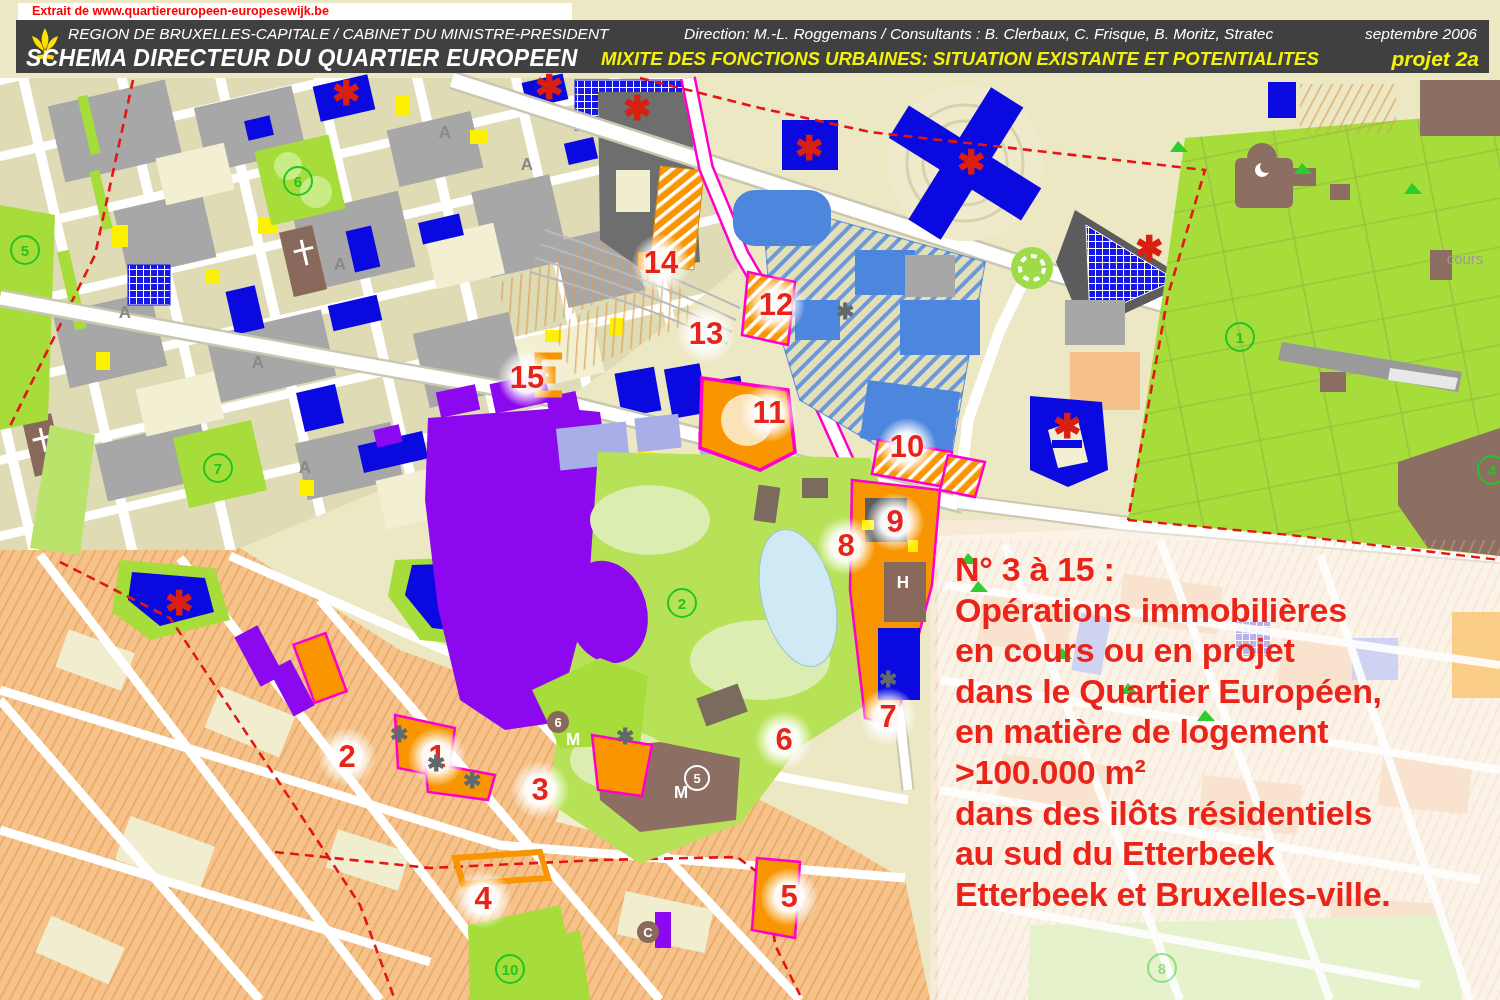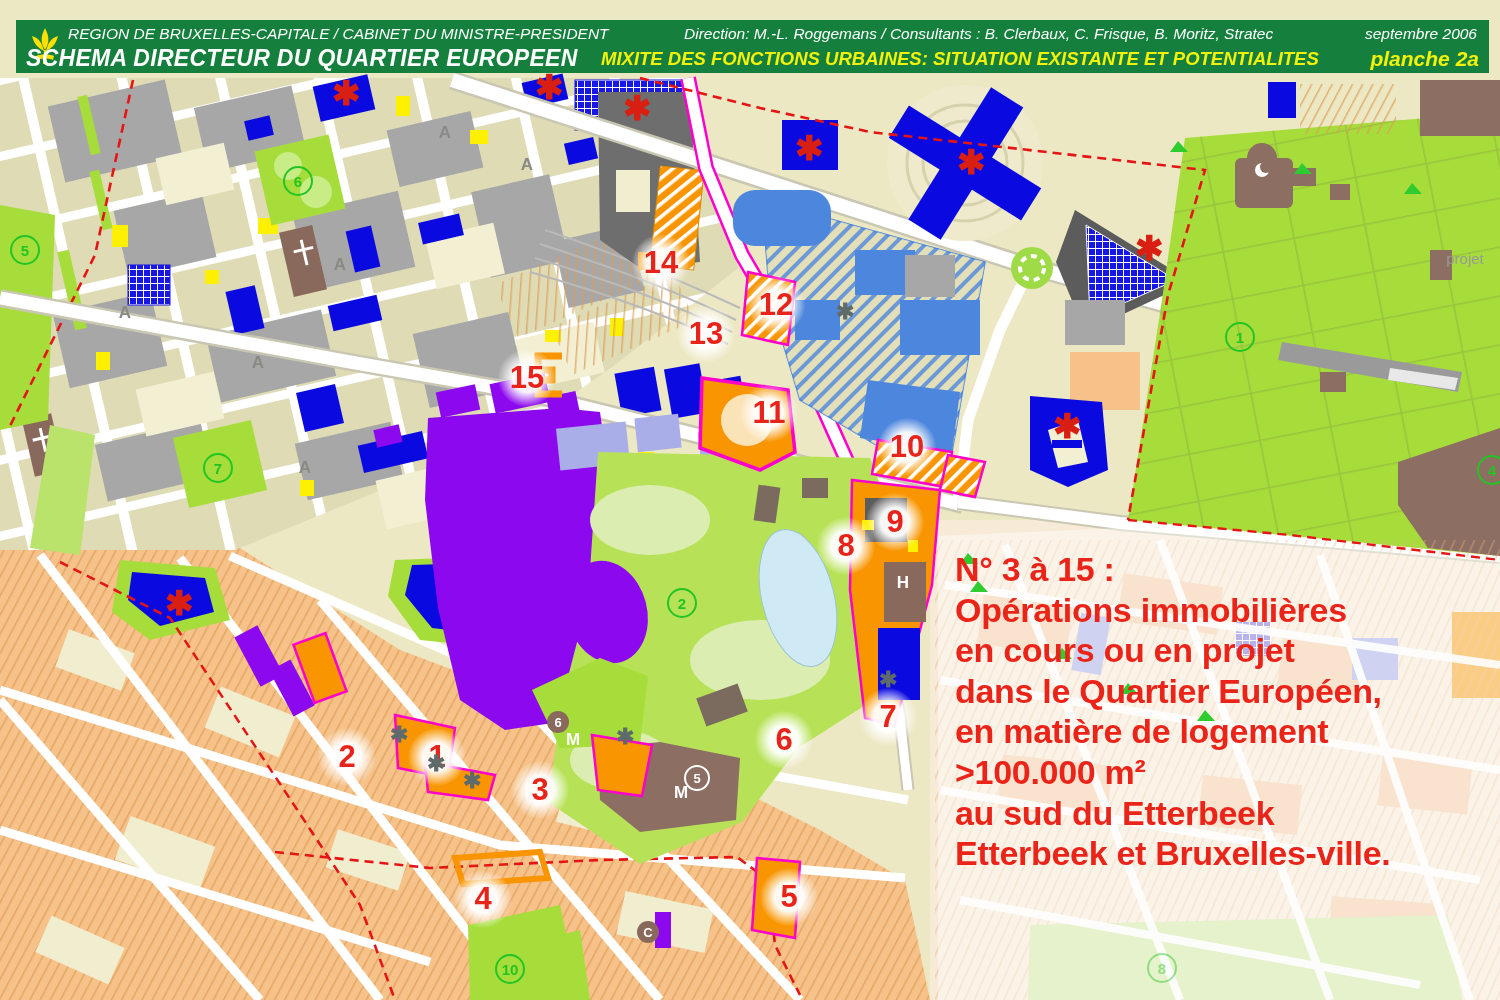--- a/index.html
+++ b/index.html
@@ -3,21 +3,21 @@
 <meta charset="utf-8">
 <style>
   html,body{margin:0;padding:0;background:#ffffff;}
   #stage{position:relative;width:1500px;height:1000px;overflow:hidden;
          font-family:"Liberation Sans",sans-serif;background:#ece8c4;}
   #map{position:absolute;left:0;top:0;}
   
   #extract{position:absolute;left:18px;top:3px;width:540px;height:17px;background:#ffffff;
            color:#ff0000;font-size:12.5px;font-weight:bold;line-height:17px;padding-left:14px;
            white-space:nowrap;z-index:40;}
-  #band{position:absolute;left:16px;top:20px;width:1473px;height:53px;background:#15803d;z-index:40;
+  #band{position:absolute;left:16px;top:20px;width:1473px;height:53px;background:#404040;z-index:40;
         color:#ffffff;font-style:italic;}
   #band .r1{position:absolute;top:3px;height:22px;line-height:22px;font-size:15.5px;white-space:nowrap;}
   #t-region{left:52px;}
   #t-direction{left:668px;}
   #t-date{right:12px;}
   #band .r2{position:absolute;top:25px;height:27px;line-height:27px;font-weight:bold;white-space:nowrap;}
   #t-schema{left:10px;font-size:23px;letter-spacing:.3px;}
   #t-mixite{left:585px;font-size:18.5px;color:#f2f20a;}
   #t-planche{right:10px;font-size:21px;color:#f2f20a;}
   #logo{position:absolute;left:12px;top:6px;}
@@ -436,43 +436,45 @@
       <div class="letter" style="left: 125px; top: 313px;">A</div>
       <div class="letter" style="left: 258px; top: 363px;">A</div>
       <div class="letter" style="left: 340px; top: 265px;">A</div>
       <div class="letter" style="left: 305px; top: 468px;">A</div>
       <div class="letter white" style="left: 573px; top: 740px;">M</div>
       <div class="letter white" style="left: 681px; top: 793px;">M</div>
       <div class="letter white" style="left: 903px; top: 583px;">H</div>
       <div class="cletter brown" style="left: 558px; top: 722px;">6</div>
       <div class="cletter brown" style="left: 648px; top: 932px;">C</div>
       <div class="cletter outline" style="left: 697px; top: 778px;">5</div>
-      <div class="alabel" style="left: 1465px; top: 258px;">projet</div>
+      <div class="alabel" style="left: 1465px; top: 258px;">cours</div>
     </div>
 
 <div id="annotation">
       <div>N° 3 à 15 :</div>
       <div>Opérations immobilières</div>
       <div>en cours ou en projet</div>
       <div>dans le Quartier Européen,</div>
       <div>en matière de logement</div>
       <div>&gt;100.000 m²</div>
+      <div>dans des ilôts résidentiels</div>
       <div>au sud du Etterbeek</div>
       <div>Etterbeek et Bruxelles-ville.</div>
     </div>
 
+<div id="extract">Extrait de www.quartiereuropeen-europesewijk.be</div>
 <div id="band">
   <svg id="logo" width="34" height="40" viewBox="0 0 34 40">
     <path d="M17 2 C13 10 12 16 17 24 C22 16 21 10 17 2 Z" fill="#ffe000"></path>
     <path d="M4 10 C6 18 10 22 16 25 C14 17 11 12 4 10 Z" fill="#ffe000"></path>
     <path d="M30 10 C28 18 24 22 18 25 C20 17 23 12 30 10 Z" fill="#ffe000"></path>
     <path d="M16 24 L18 24 L19 38 L15 38 Z" fill="#ffe000"></path>
     <path d="M8 30 C12 28 22 28 26 30 L25 34 C21 32 13 32 9 34 Z" fill="#ffe000"></path>
   </svg>
   <span class="r1" id="t-region">REGION DE BRUXELLES-CAPITALE  /  CABINET DU MINISTRE-PRESIDENT</span>
   <span class="r1" id="t-direction">Direction: M.-L. Roggemans / Consultants :   B. Clerbaux, C. Frisque, B. Moritz, Stratec</span>
   <span class="r1" id="t-date">septembre 2006</span>
   <span class="r2" id="t-schema">SCHEMA DIRECTEUR DU QUARTIER EUROPEEN</span>
   <span class="r2" id="t-mixite">MIXITE DES FONCTIONS URBAINES: SITUATION EXISTANTE ET POTENTIALITES</span>
-  <span class="r2" id="t-planche">planche 2a</span>
+  <span class="r2" id="t-planche">projet 2a</span>
 </div>
 
 </div>
 
 </body></html>

